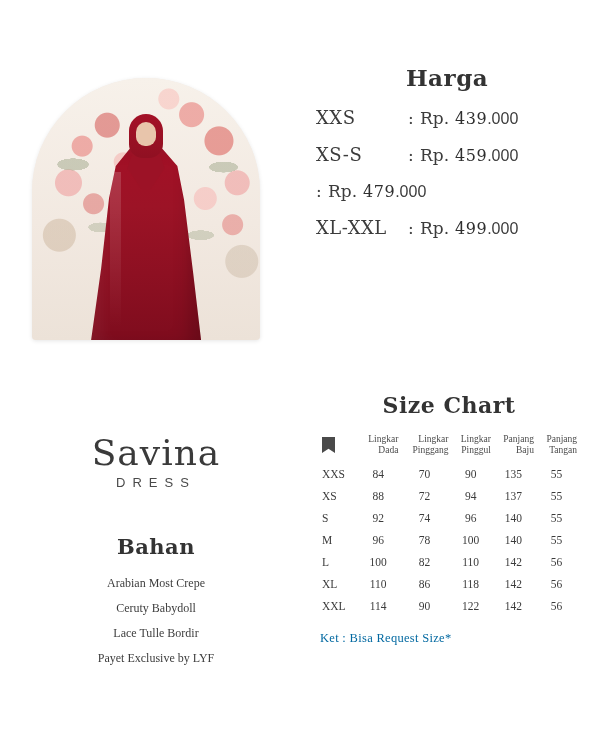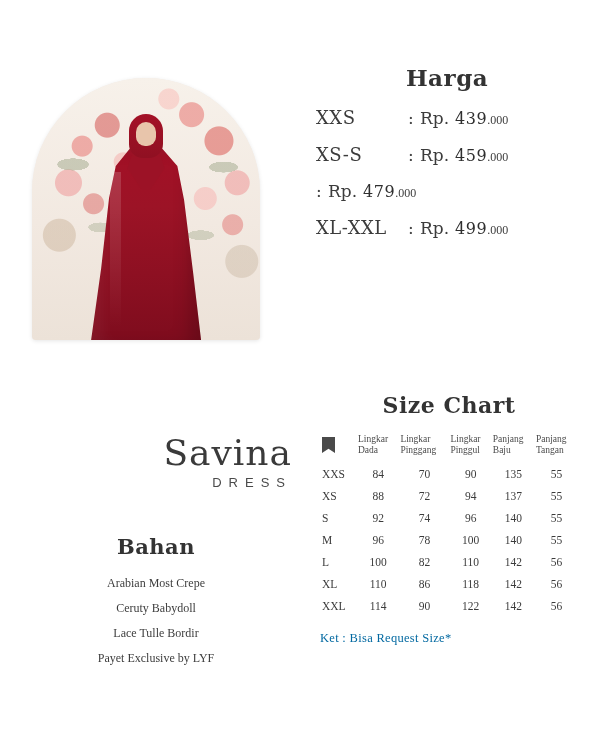--- a/index.html
+++ b/index.html
@@ -153,32 +153,32 @@
     color: #3c3c3c;
     margin-right: 6px;
   }
   .price-main {
     font-family: "DejaVu Serif", "Liberation Serif", serif;
     font-size: 16px;
     color: #2f2f2f;
     letter-spacing: .5px;
   }
   .price-dec {
-    font-family: Liberation Serif, serif;
-    font-size: 12px;
+    font-family: Liberation Sans, sans-serif;
+    font-size: 16px;
     color: #3c3c3c;
   }
 
   
   #brand-block {
     position: absolute;
     left: 20px;
     top: 432px;
     width: 272px;
-    text-align: right;
+    text-align: center;
   }
   #brand-name {
     font-family: "DejaVu Serif", "Liberation Serif", serif;
     font-size: 36px;
     color: #3a3a3a;
     letter-spacing: 1px;
   }
   #brand-sub {
     font-family: "Liberation Sans", sans-serif;
     font-size: 13px;
@@ -224,21 +224,21 @@
     font-family: "Liberation Serif", serif;
     font-size: 11px;
     color: #3b3b3b;
   }
   table.size-table th {
     font-weight: normal;
     font-size: 9.5px;
     line-height: 11px;
     color: #4a4a4a;
     padding: 2px 1px 7px 1px;
-    text-align: left;
+    text-align: right;
     vertical-align: bottom;
   }
   table.size-table th.corner {
     text-align: left;
     padding-left: 2px;
   }
   table.size-table td {
     padding: 5px 1px;
     text-align: center;
     font-size: 11.5px;

